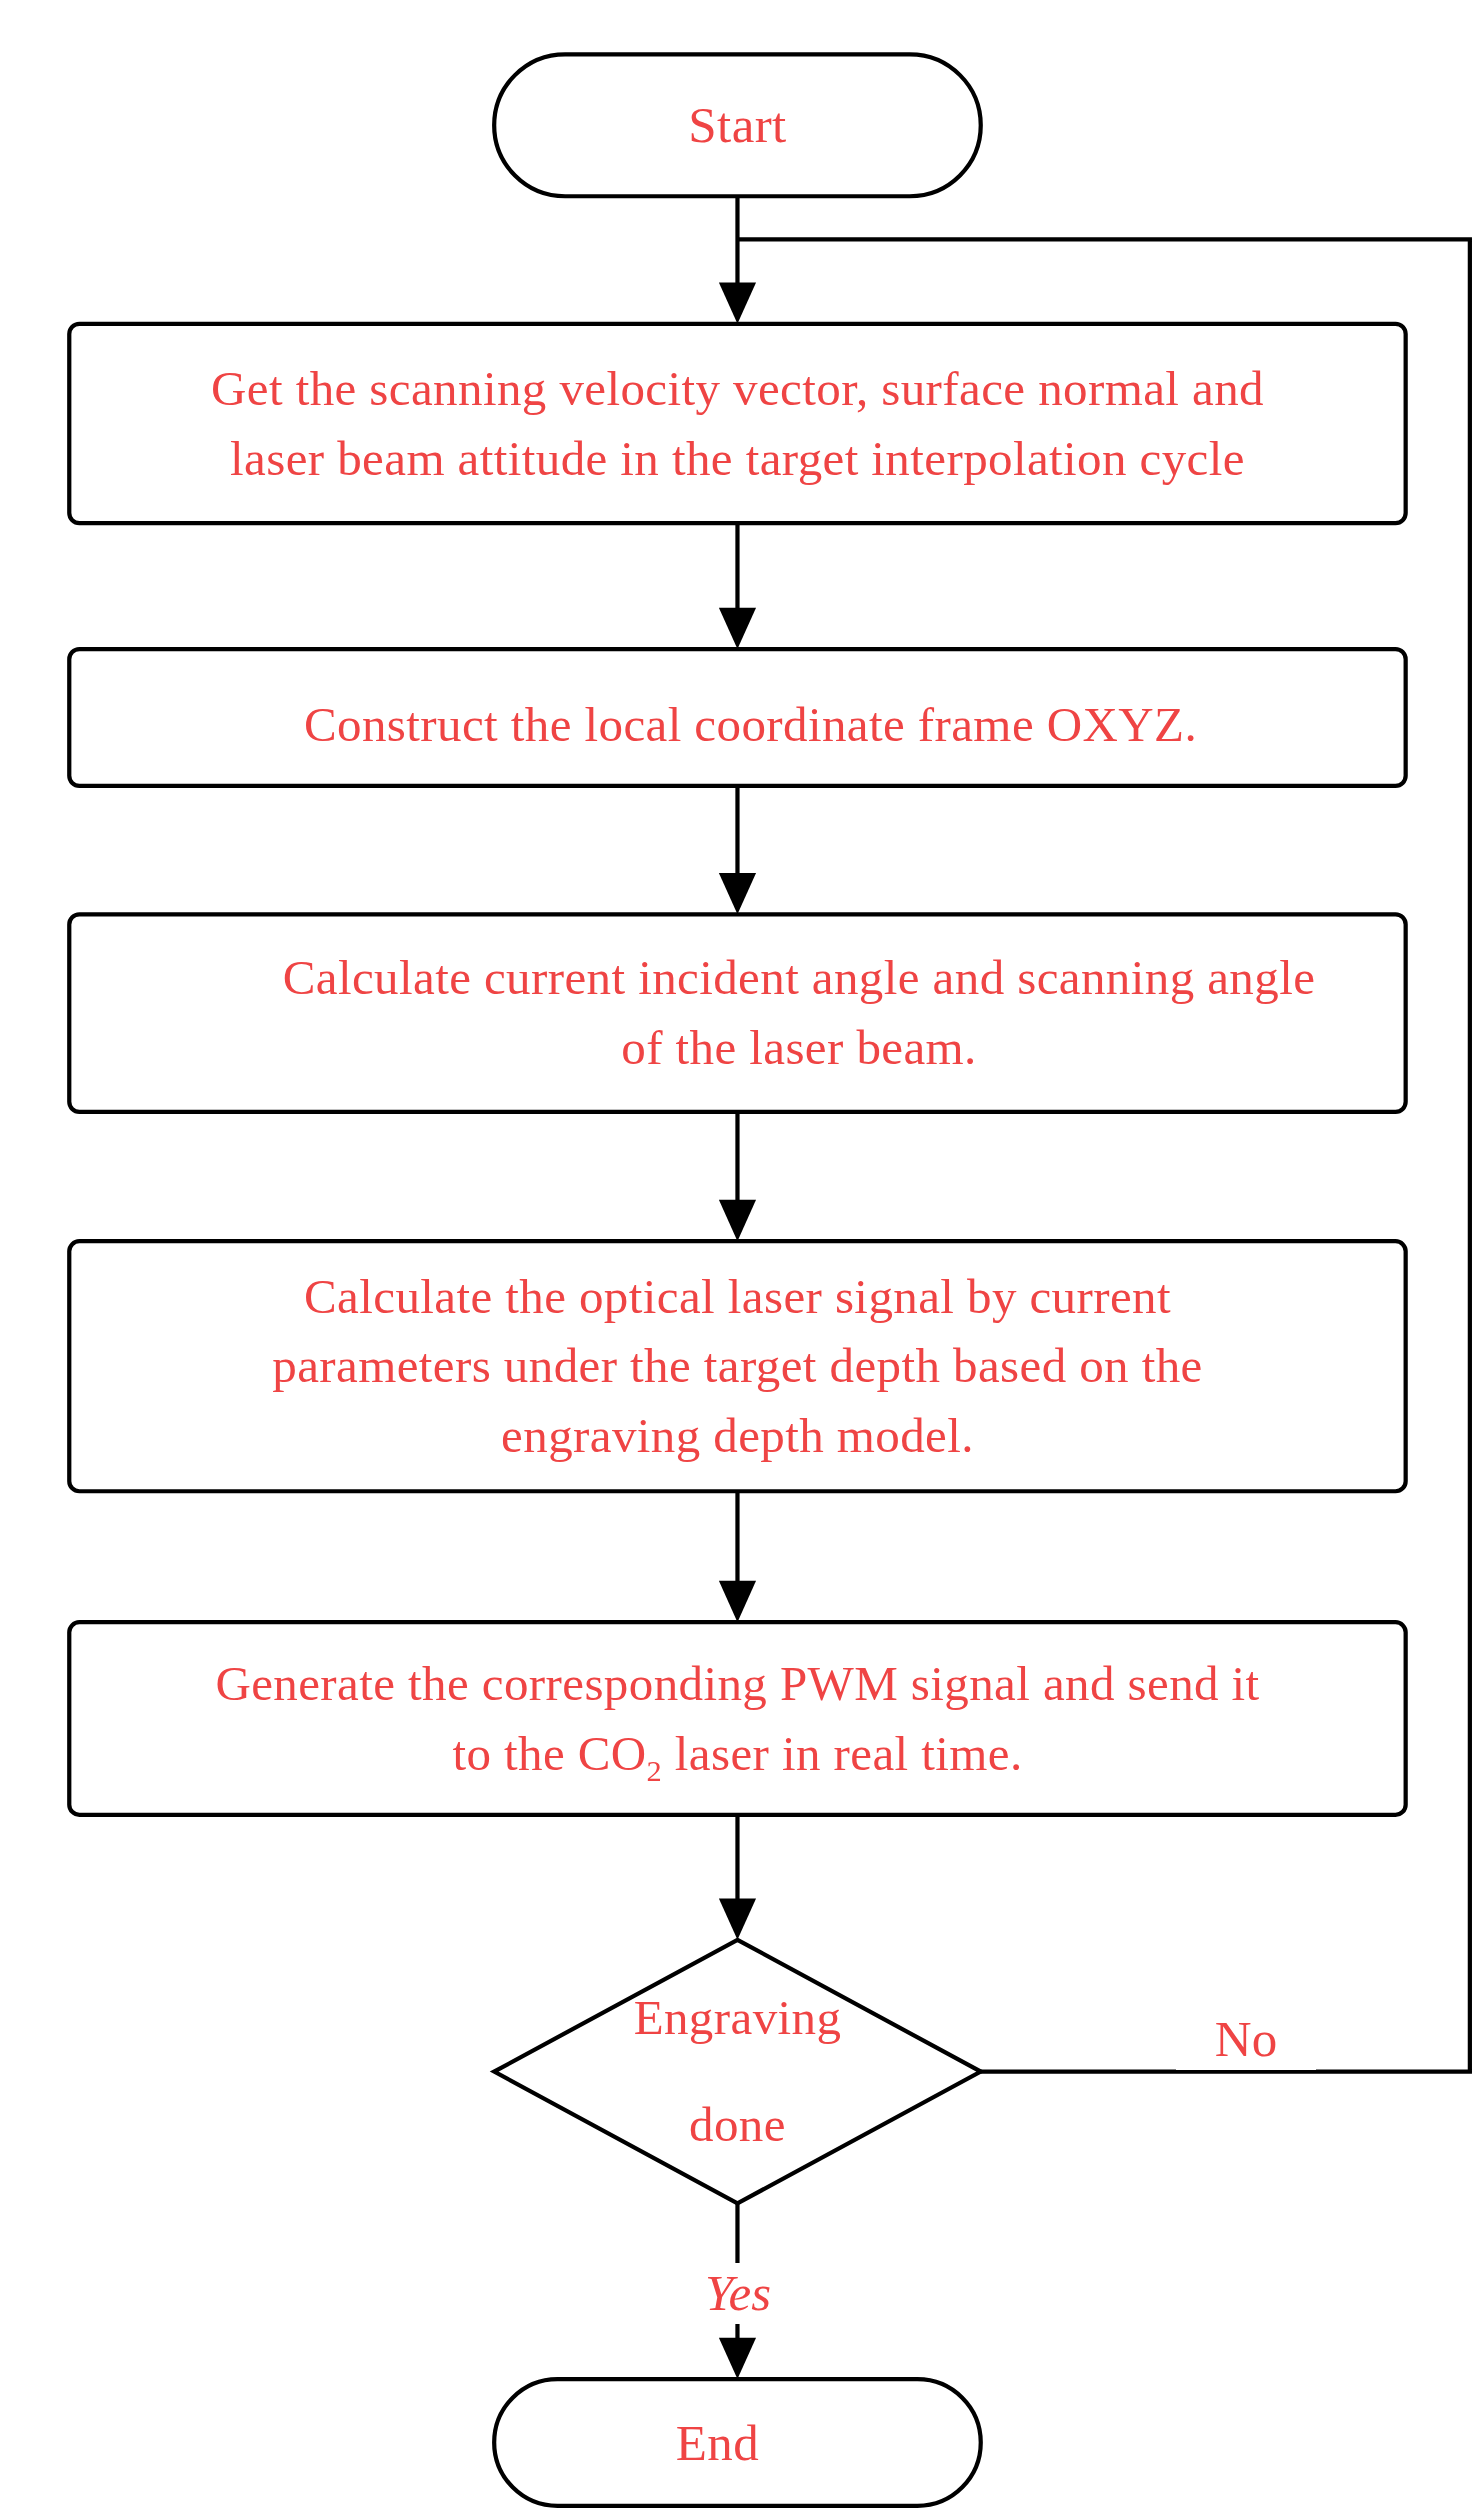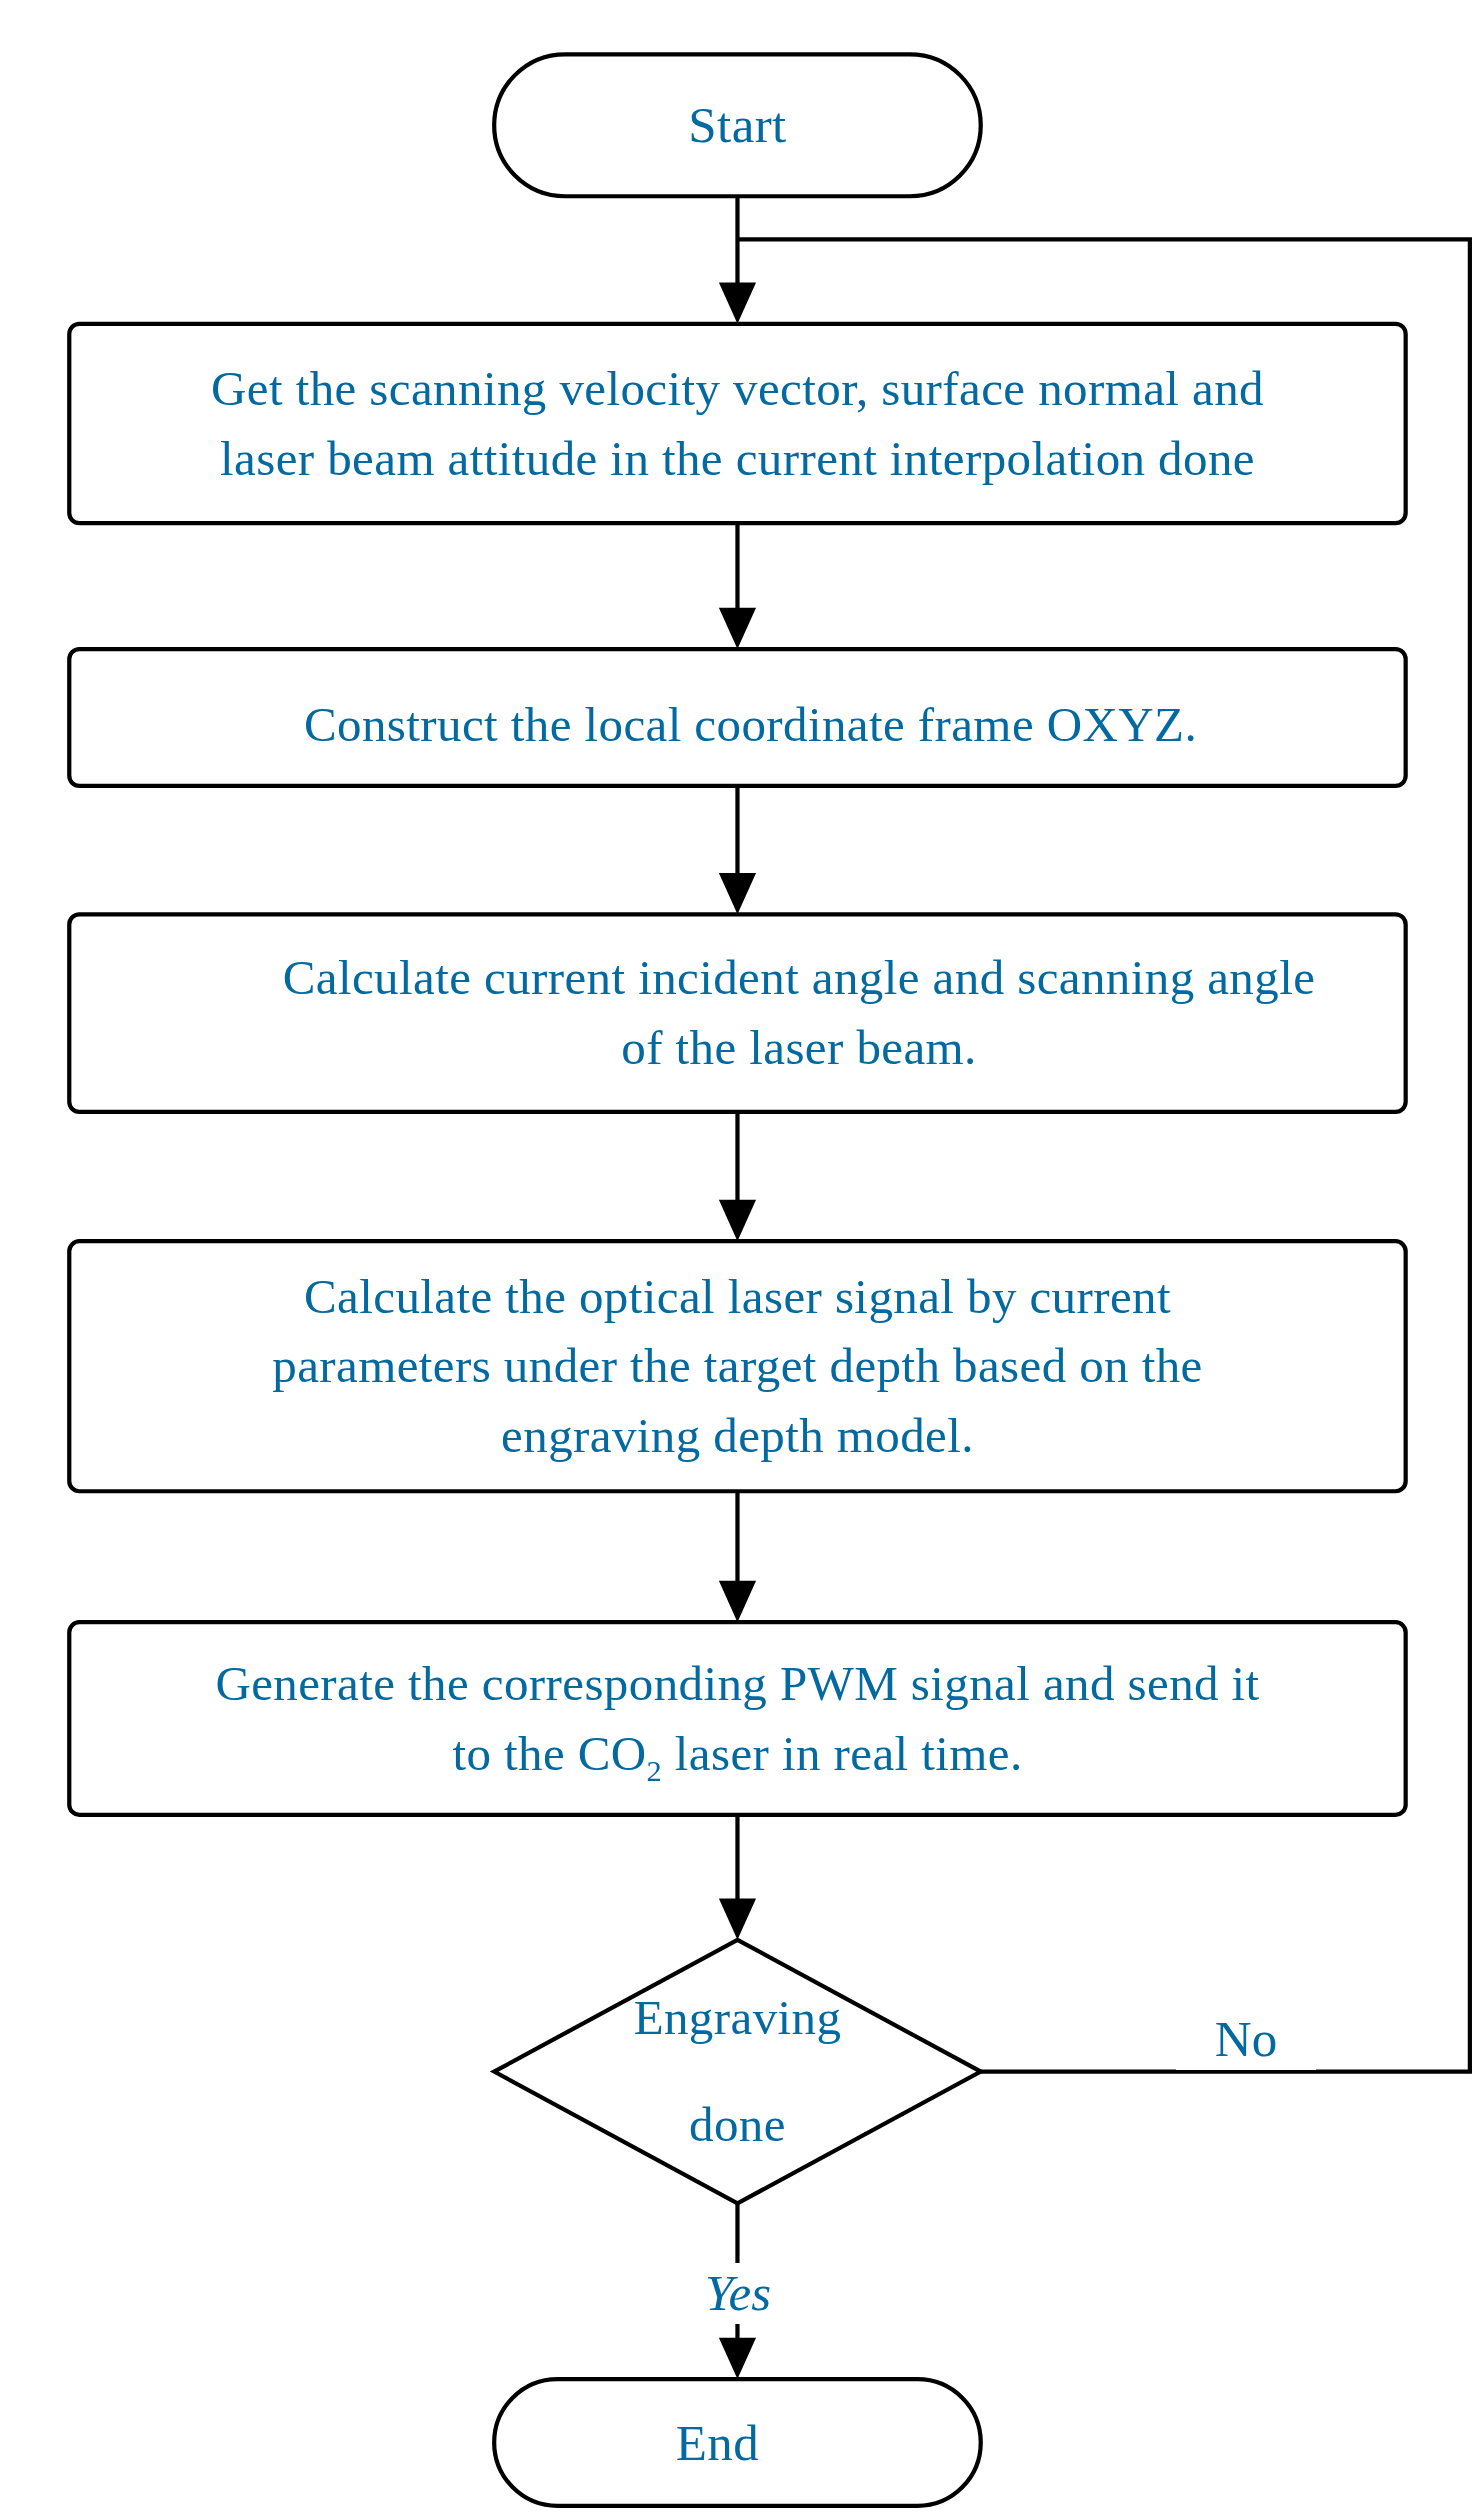--- a/index.html
+++ b/index.html
@@ -2,21 +2,21 @@
 <html style="font-size:13.5px"><head>
 <meta charset="utf-8">
 <style>
   * { box-sizing: border-box; }
   html, body { margin: 0; padding: 0; background: #ffffff; }
   #flowchart {
     position: relative;
     width: 1480px;
     height: 2512px;
     background: #ffffff;
-    color: #0369a1;
+    color: #ef4444;
     font-family: "Liberation Serif", "DejaVu Serif", serif;
   }
   #shapes-layer { position: absolute; left: 0; top: 0; }
   .node-label {
     position: absolute;
     display: flex;
     flex-direction: column;
     align-items: center;
     justify-content: center;
     text-align: center;
@@ -76,21 +76,21 @@
       <polygon points="851,2767 895,2767 873,2816"></polygon>
     </g>
   </svg>
 
   <div class="node-label terminal" style="left:494px; top:54px; width:487px; height:142px;">
     <span class="line">Start</span>
   </div>
 
   <div class="node-label" style="left:69px; top:324px; width:1337px; height:199px;">
     <span class="line">Get the scanning velocity vector, surface normal and</span>
-    <span class="line">laser beam attitude in the current interpolation done</span>
+    <span class="line">laser beam attitude in the target interpolation cycle</span>
   </div>
 
   <div class="node-label" style="left:69px; top:656px; width:1363px; height:137px;">
     <span class="line">Construct the local coordinate frame OXYZ.</span>
   </div>
 
   <div class="node-label" style="left:69px; top:914px; width:1460px; height:198px;">
     <span class="line">Calculate current incident angle and scanning angle</span>
     <span class="line">of the laser beam.</span>
   </div>

